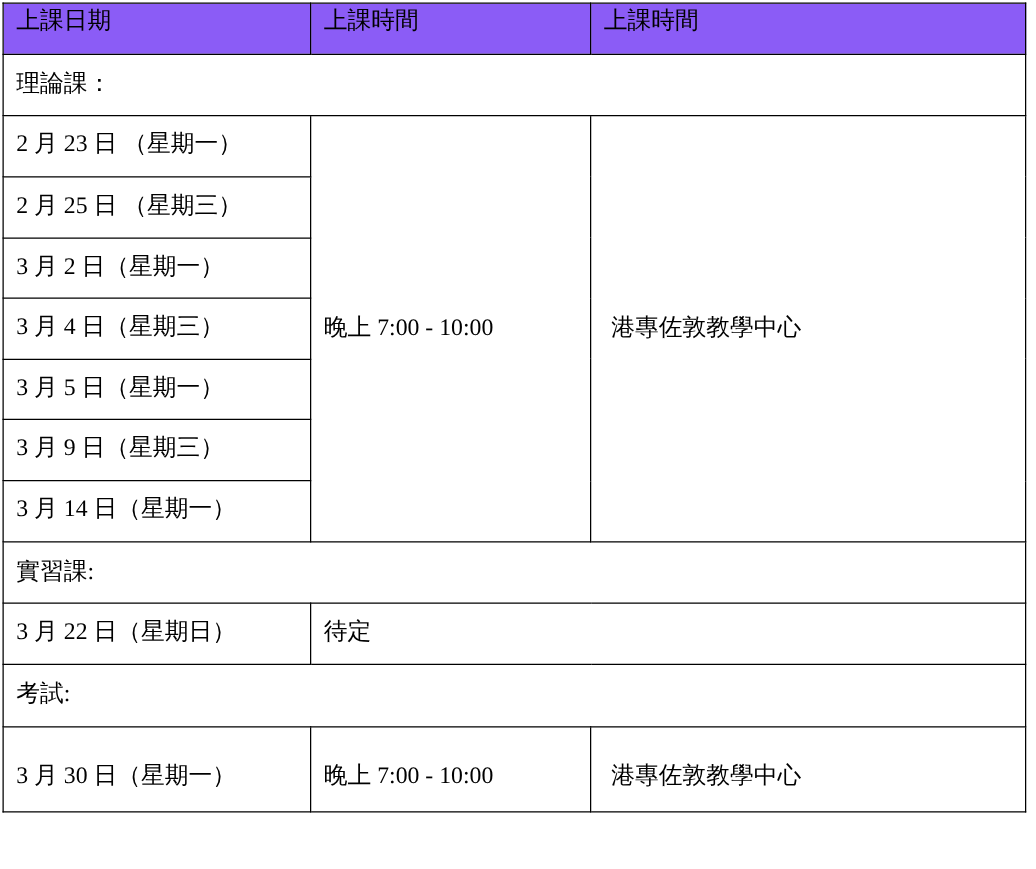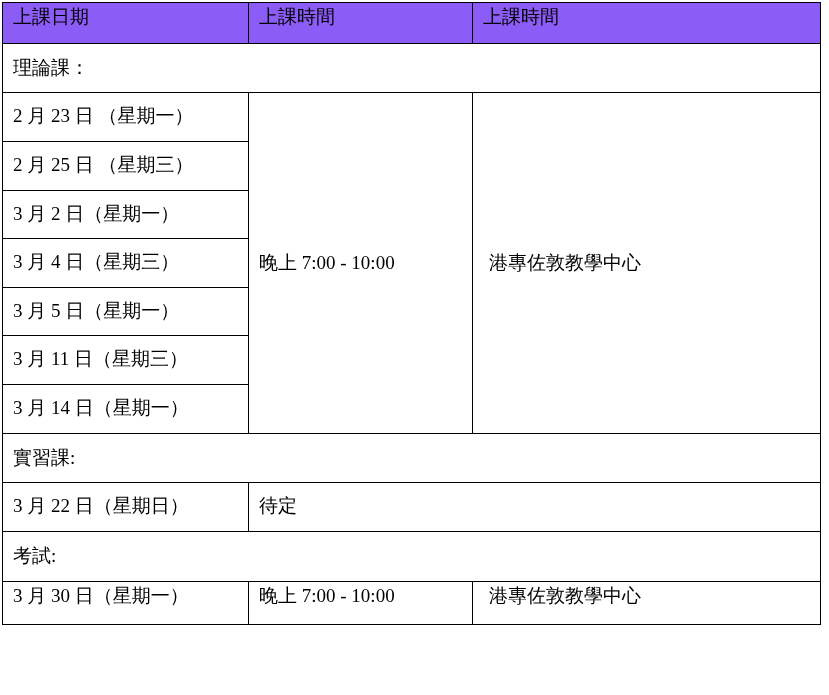--- a/index.html
+++ b/index.html
@@ -53,21 +53,21 @@
   td.merged-place {
     vertical-align: middle;
   }
   td.merged-place {
     padding-left: 16px;
   }
   td.exam-place {
     padding-left: 16px;
   }
   td.exam-row {
-    padding-top: 1px;
+    padding-top: 26px;
     padding-bottom: 16px;
     margin-top: 39px;
   }
 </style>
 </head>
 <body>
 
 <table class="schedule-table">
   <colgroup>
     <col class="col-date">
@@ -97,21 +97,21 @@
     <tr>
       <td class="date-cell">3 月 2 日（星期一）</td>
     </tr>
     <tr>
       <td class="date-cell">3 月 4 日（星期三）</td>
     </tr>
     <tr>
       <td class="date-cell">3 月 5 日（星期一）</td>
     </tr>
     <tr>
-      <td class="date-cell">3 月 11 日（星期三）</td>
+      <td class="date-cell">3 月 9 日（星期三）</td>
     </tr>
     <tr>
       <td class="date-cell">3 月 14 日（星期一）</td>
     </tr>
 
     <tr>
       <td class="section-label" colspan="3">實習課:</td>
     </tr>
     <tr>
       <td class="date-cell">3 月 22 日（星期日）</td>

